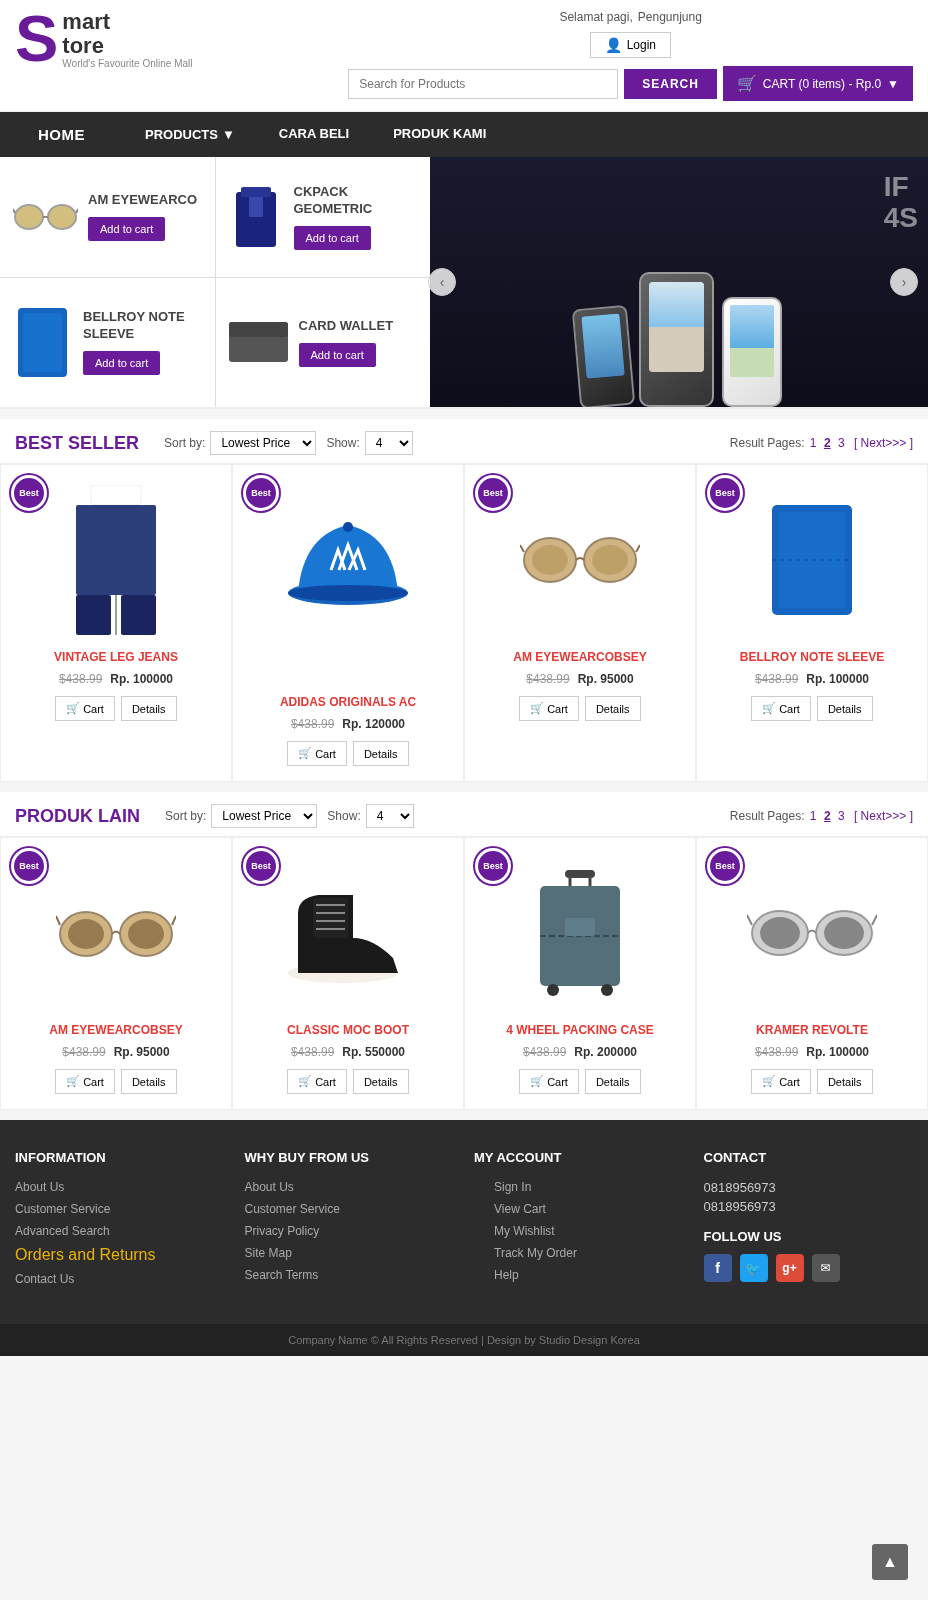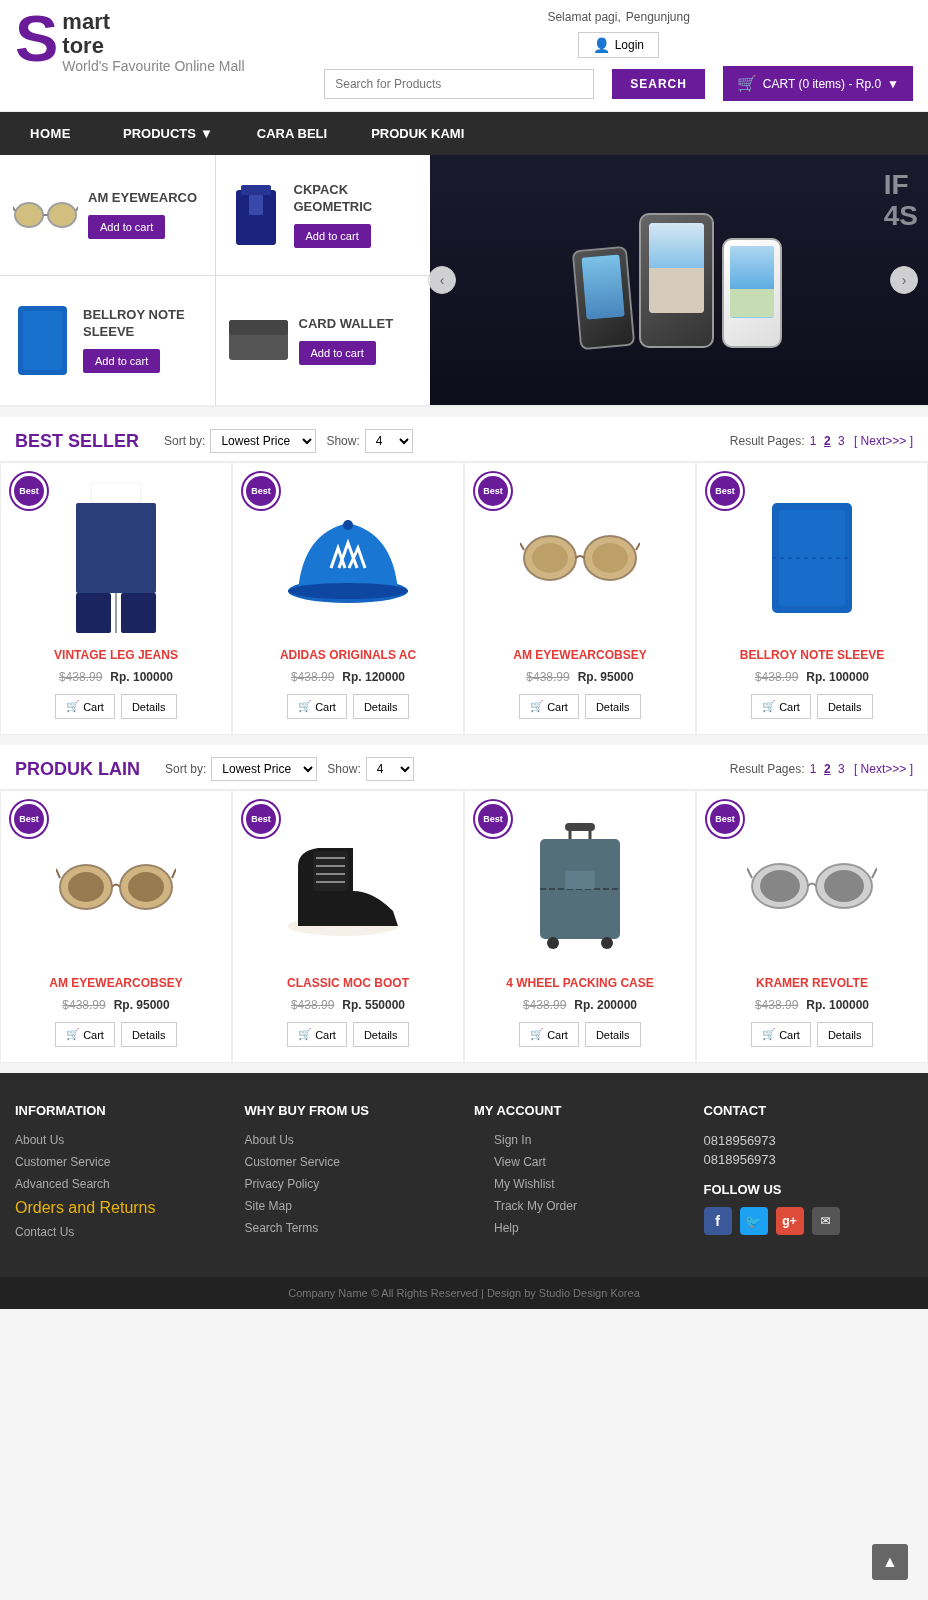--- a/index.html
+++ b/index.html
@@ -7,46 +7,46 @@
   </style>
 </head>
 <body>
 
 <div style="background:#fff; padding:10px 15px; display:flex; align-items:flex-start; justify-content:space-between; border-bottom:1px solid #eee;">
   <div style="display:flex; align-items:flex-start;">
     <div style="font-size:65px; color:#6a1b9a; font-weight:bold; line-height:0.9; margin-right:4px;">S</div>
     <div style="display:flex; flex-direction:column; justify-content:center;">
       <div style="font-size:22px; font-weight:bold; color:#333; line-height:1.1;">mart</div>
       <div style="font-size:22px; font-weight:bold; color:#333; line-height:1.1;">tore</div>
-      <div style="font-size:14px; color:#888;">World's Favourite Online Mall</div>
+      <div style="font-size:10px; color:#888;">World's Favourite Online Mall</div>
     </div>
   </div>
   <div style="display:flex; flex-direction:column; align-items:center; gap:8px;">
     <div style="display:flex; align-items:flex-start; gap:5px;">
       <span style="font-size:12px; color:#555;">Selamat pagi,</span>
       <span style="font-size:12px; color:#555;">Pengunjung</span>
     </div>
     <button style="background:#fff; border:1px solid #ccc; padding:4px 14px; font-size:12px; cursor:pointer; display:flex; align-items:center; gap:4px;">
       <span style="font-size:14px;">👤</span>
       <span>Login</span>
     </button>
-    <div style="display:flex; align-items:center; gap:18px;">
+    <div style="display:flex; align-items:center; gap:6px;">
       <input type="text" style="border: 1px solid rgb(204, 204, 204); padding: 7px 10px; width: 270px; font-size: 12px; color: rgb(170, 170, 170);" placeholder="Search for Products">
       <button style="background:#6a1b9a; color:#fff; border:none; padding:8px 18px; font-size:12px; font-weight:bold; cursor:pointer; letter-spacing:1px;">SEARCH</button>
       <button style="background:#6a1b9a; color:#fff; border:none; padding:8px 14px; font-size:12px; cursor:pointer; display:flex; align-items:center; gap:6px;">
         <span style="font-size:16px;">🛒</span>
         <span>CART (0 items) - Rp.0</span>
         <span>▼</span>
       </button>
     </div>
   </div>
 </div>
 
 <nav style="background:#2c2c2c; display:flex;">
-  <div style="color:#fff; padding:14px 30px; font-size:13px; font-weight:bold; cursor:pointer; text-transform:uppercase; letter-spacing:0.5px;">HOME</div>
+  <div style="color:#fff; padding:14px 38px; font-size:15px; font-weight:bold; cursor:pointer; text-transform:uppercase; letter-spacing:0.5px;">HOME</div>
   <div style="color:#fff; padding:14px 22px; font-size:13px; font-weight:bold; cursor:pointer; text-transform:uppercase; display:flex; align-items:center; gap:4px;">PRODUCTS <span>▼</span></div>
   <div style="color:#fff; padding:14px 22px; font-size:13px; font-weight:bold; cursor:pointer; text-transform:uppercase;">CARA BELI</div>
   <div style="color:#fff; padding:14px 22px; font-size:13px; font-weight:bold; cursor:pointer; text-transform:uppercase;">PRODUK KAMI</div>
 </nav>
 
 <div style="display:flex; background:#c4b5fd; border-bottom:2px solid #eee; position:relative;">
 
   <div style="width:430px; display:grid; grid-template-columns:1fr 1fr; gap:1px; background:#ddd; flex-shrink:0;">
 
     <div style="background:#fff; padding:15px 10px; display:flex; align-items:center; gap:8px;">
@@ -101,21 +101,21 @@
       </div>
       <div>
         <div style="font-size:13px; font-weight:bold; color:#444; text-transform:uppercase; margin-bottom:8px; line-height:1.3;">CARD WALLET</div>
         <button style="background:#6a1b9a; color:#fff; border:none; padding:6px 12px; font-size:11px; cursor:pointer; border-radius:2px;">Add to cart</button>
       </div>
     </div>
   </div>
 
   <div style="position:absolute; background:rgba(255,255,255,0.8); border:1px solid #ccc; border-radius:50%; width:28px; height:28px; display:flex; align-items:center; justify-content:center; cursor:pointer; font-size:14px; color:#666; z-index:10; left:428px; top:50%; transform:translateY(-50%);">‹</div>
 
-  <div style="flex:1; background:linear-gradient(180deg,#1a1a2e 0%,#0d0d1a 100%); display:flex; align-items:center; justify-content:center; overflow:hidden; position:relative; min-height:250px;">
+  <div style="flex:1; background:linear-gradient(180deg,#1a1a2e 0%,#0d0d1a 100%); display:flex; align-items:flex-end; justify-content:center; overflow:hidden; position:relative; min-height:250px;">
     <div style="display:flex; align-items:flex-end; gap:8px;">
 
       <div style="width:55px; height:100px; background:linear-gradient(145deg,#555,#222); border-radius:8px; border:2px solid #888; transform:rotate(-5deg); display:flex; flex-direction:column; align-items:center; padding:6px;">
         <div style="width:38px; height:62px; background:#4a90d9; border-radius:3px; overflow:hidden;">
           <div style="width:100%; height:100%; background:linear-gradient(180deg,#87ceeb,#4682b4); opacity:0.8;"></div>
         </div>
       </div>
 
       <div style="width:75px; height:135px; background:linear-gradient(145deg,#666,#333); border-radius:10px; border:2px solid #999; display:flex; flex-direction:column; align-items:center; padding:8px;">
         <div style="width:55px; height:90px; background:#87ceeb; border-radius:4px; overflow:hidden;">
@@ -202,21 +202,21 @@
 
           <circle cx="65" cy="22" r="5" fill="#0d47a1"></circle>
 
           <path d="M48,65 L55,45 L62,65" fill="none" stroke="#fff" stroke-width="3"></path>
           <path d="M56,65 L65,40 L74,65" fill="none" stroke="#fff" stroke-width="3"></path>
           <path d="M66,65 L75,45 L82,65" fill="none" stroke="#fff" stroke-width="3"></path>
 
           <ellipse cx="65" cy="88" rx="60" ry="8" fill="#0d47a1"></ellipse>
         </svg>
       </div>
-      <div style="font-size:12px; font-weight:bold; color:#e53935; text-transform:uppercase; text-align:center; margin-bottom:8px;">ADIDAS ORIGINALS AC</div>
+      <div style="font-size:12px; font-weight:bold; color:#e53935; text-transform:uppercase; text-align:center; margin-bottom:8px;margin-top:45px;">ADIDAS ORIGINALS AC</div>
       <div style="display:flex; align-items:center; gap:8px; margin-bottom:10px;">
         <span style="color:#999; text-decoration:line-through; font-size:12px;">$438.99</span>
         <span style="color:#333; font-size:12px; font-weight:bold;">Rp. 120000</span>
       </div>
       <div style="display:flex; gap:6px;">
         <button style="background:#fff; border:1px solid #ccc; padding:5px 10px; font-size:11px; cursor:pointer; display:flex; align-items:center; gap:3px;">
           <span>🛒</span>
           <span>Cart</span>
         </button>
         <button style="background:#fff; border:1px solid #ccc; padding:5px 10px; font-size:11px; cursor:pointer;">Details</button>

